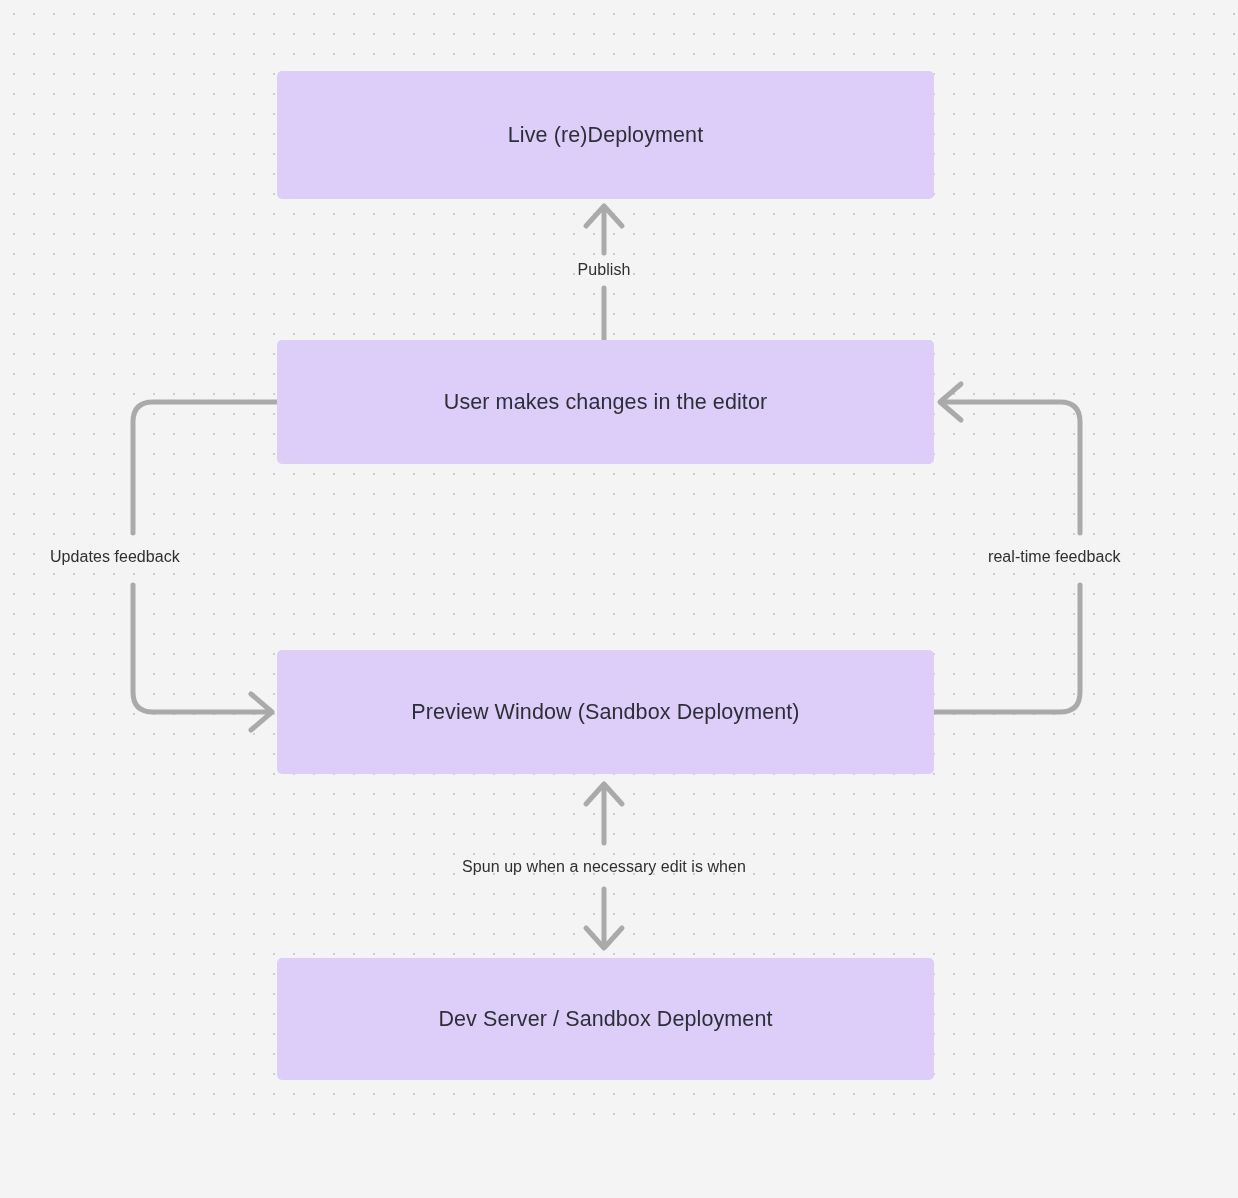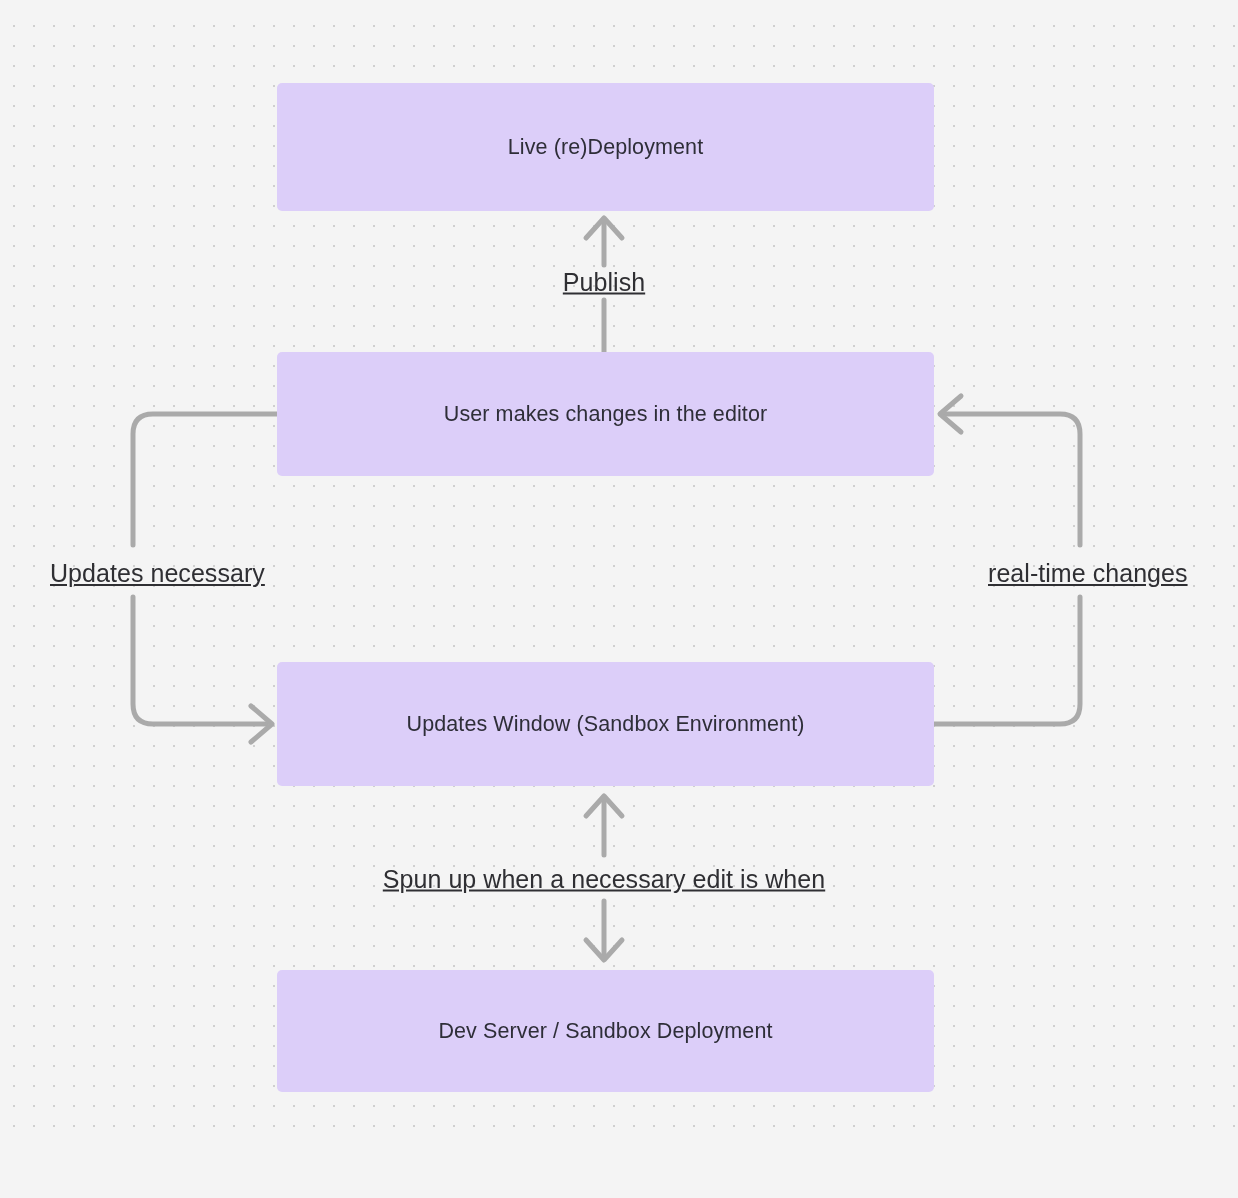--- a/index.html
+++ b/index.html
@@ -15,21 +15,20 @@
   }
 
   #canvas {
     position: relative;
     width: 1238px;
     height: 1118px;
     background-color: #f4f4f4;
     background-image: radial-gradient(circle, #cfcfcf 1.1px, rgba(0,0,0,0) 1.2px);
     background-size: 20px 20px;
     background-position: 4px 4px;
-    margin-top: 12px;
   }
 
   #edges {
     position: absolute;
     left: 0;
     top: 0;
     width: 1238px;
     height: 1198px;
     pointer-events: none;
   }
@@ -46,25 +45,24 @@
     color: #2e2e38;
     font-size: 21.5px;
     letter-spacing: 0.1px;
     line-height: 1.25;
     padding: 6px 14px;
   }
 
   .edge-label {
     position: absolute;
     color: #2f2f33;
-    font-size: 25px;
+    font-size: 16px;
     letter-spacing: 0.05px;
     white-space: nowrap;
     line-height: 1;
-    text-decoration: underline;
   }
   .edge-label.c {
     transform: translate(-50%, -50%);
   }
 </style>
 </head>
 <body>
 
 <div id="canvas">
 
@@ -99,28 +97,28 @@
 
   <div class="node" style="left:277px; top:71px; width:657px; height:128px;">
     <span>Live (re)Deployment</span>
   </div>
 
   <div class="node" style="left:277px; top:340px; width:657px; height:124px;">
     <span>User makes changes in the editor</span>
   </div>
 
   <div class="node" style="left:277px; top:650px; width:657px; height:124px;">
-    <span>Updates Window (Sandbox Environment)</span>
+    <span>Preview Window (Sandbox Deployment)</span>
   </div>
 
   <div class="node" style="left:277px; top:958px; width:657px; height:122px;">
     <span>Dev Server / Sandbox Deployment</span>
   </div>
 
   <div class="edge-label c" style="left:604px; top:270px;">Publish</div>
 
-  <div class="edge-label" style="left:50px; top:549px;">Updates necessary</div>
+  <div class="edge-label" style="left:50px; top:549px;">Updates feedback</div>
 
-  <div class="edge-label" style="left:988px; top:549px;">real-time changes</div>
+  <div class="edge-label" style="left:988px; top:549px;">real-time feedback</div>
 
   <div class="edge-label c" style="left:604px; top:867px;">Spun up when a necessary edit is when</div>
 
 </div>
 
 </body></html>

